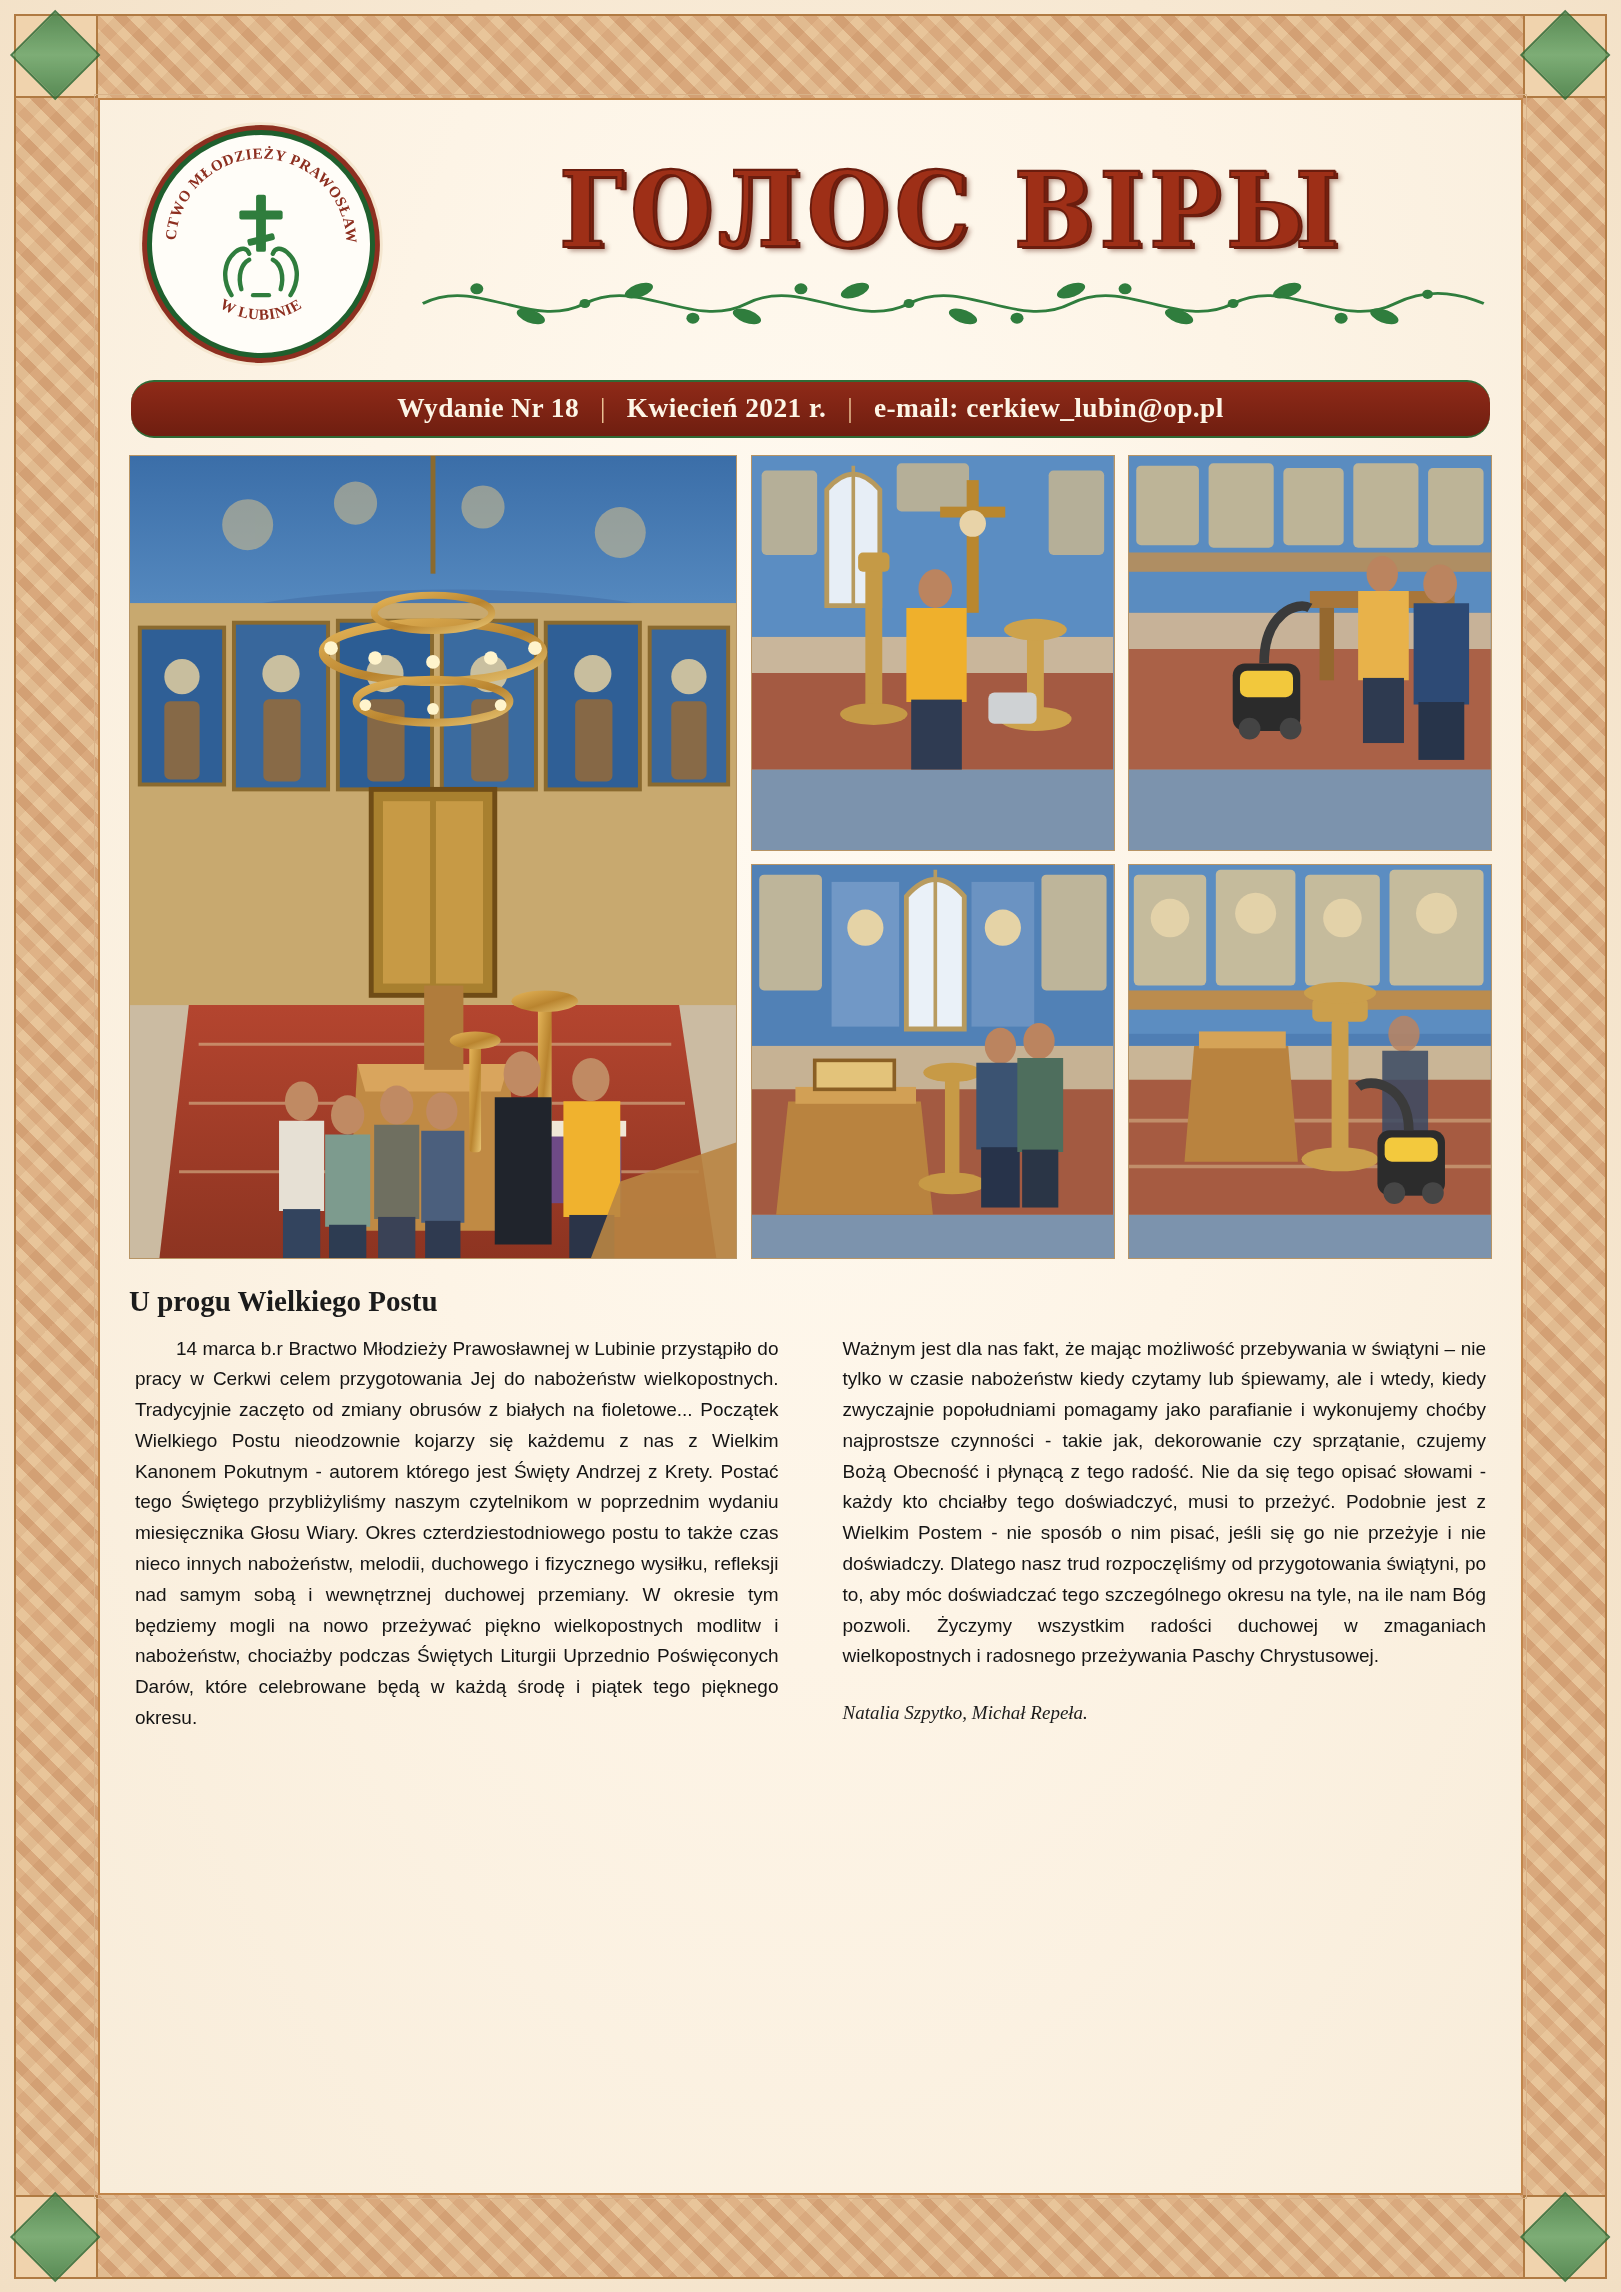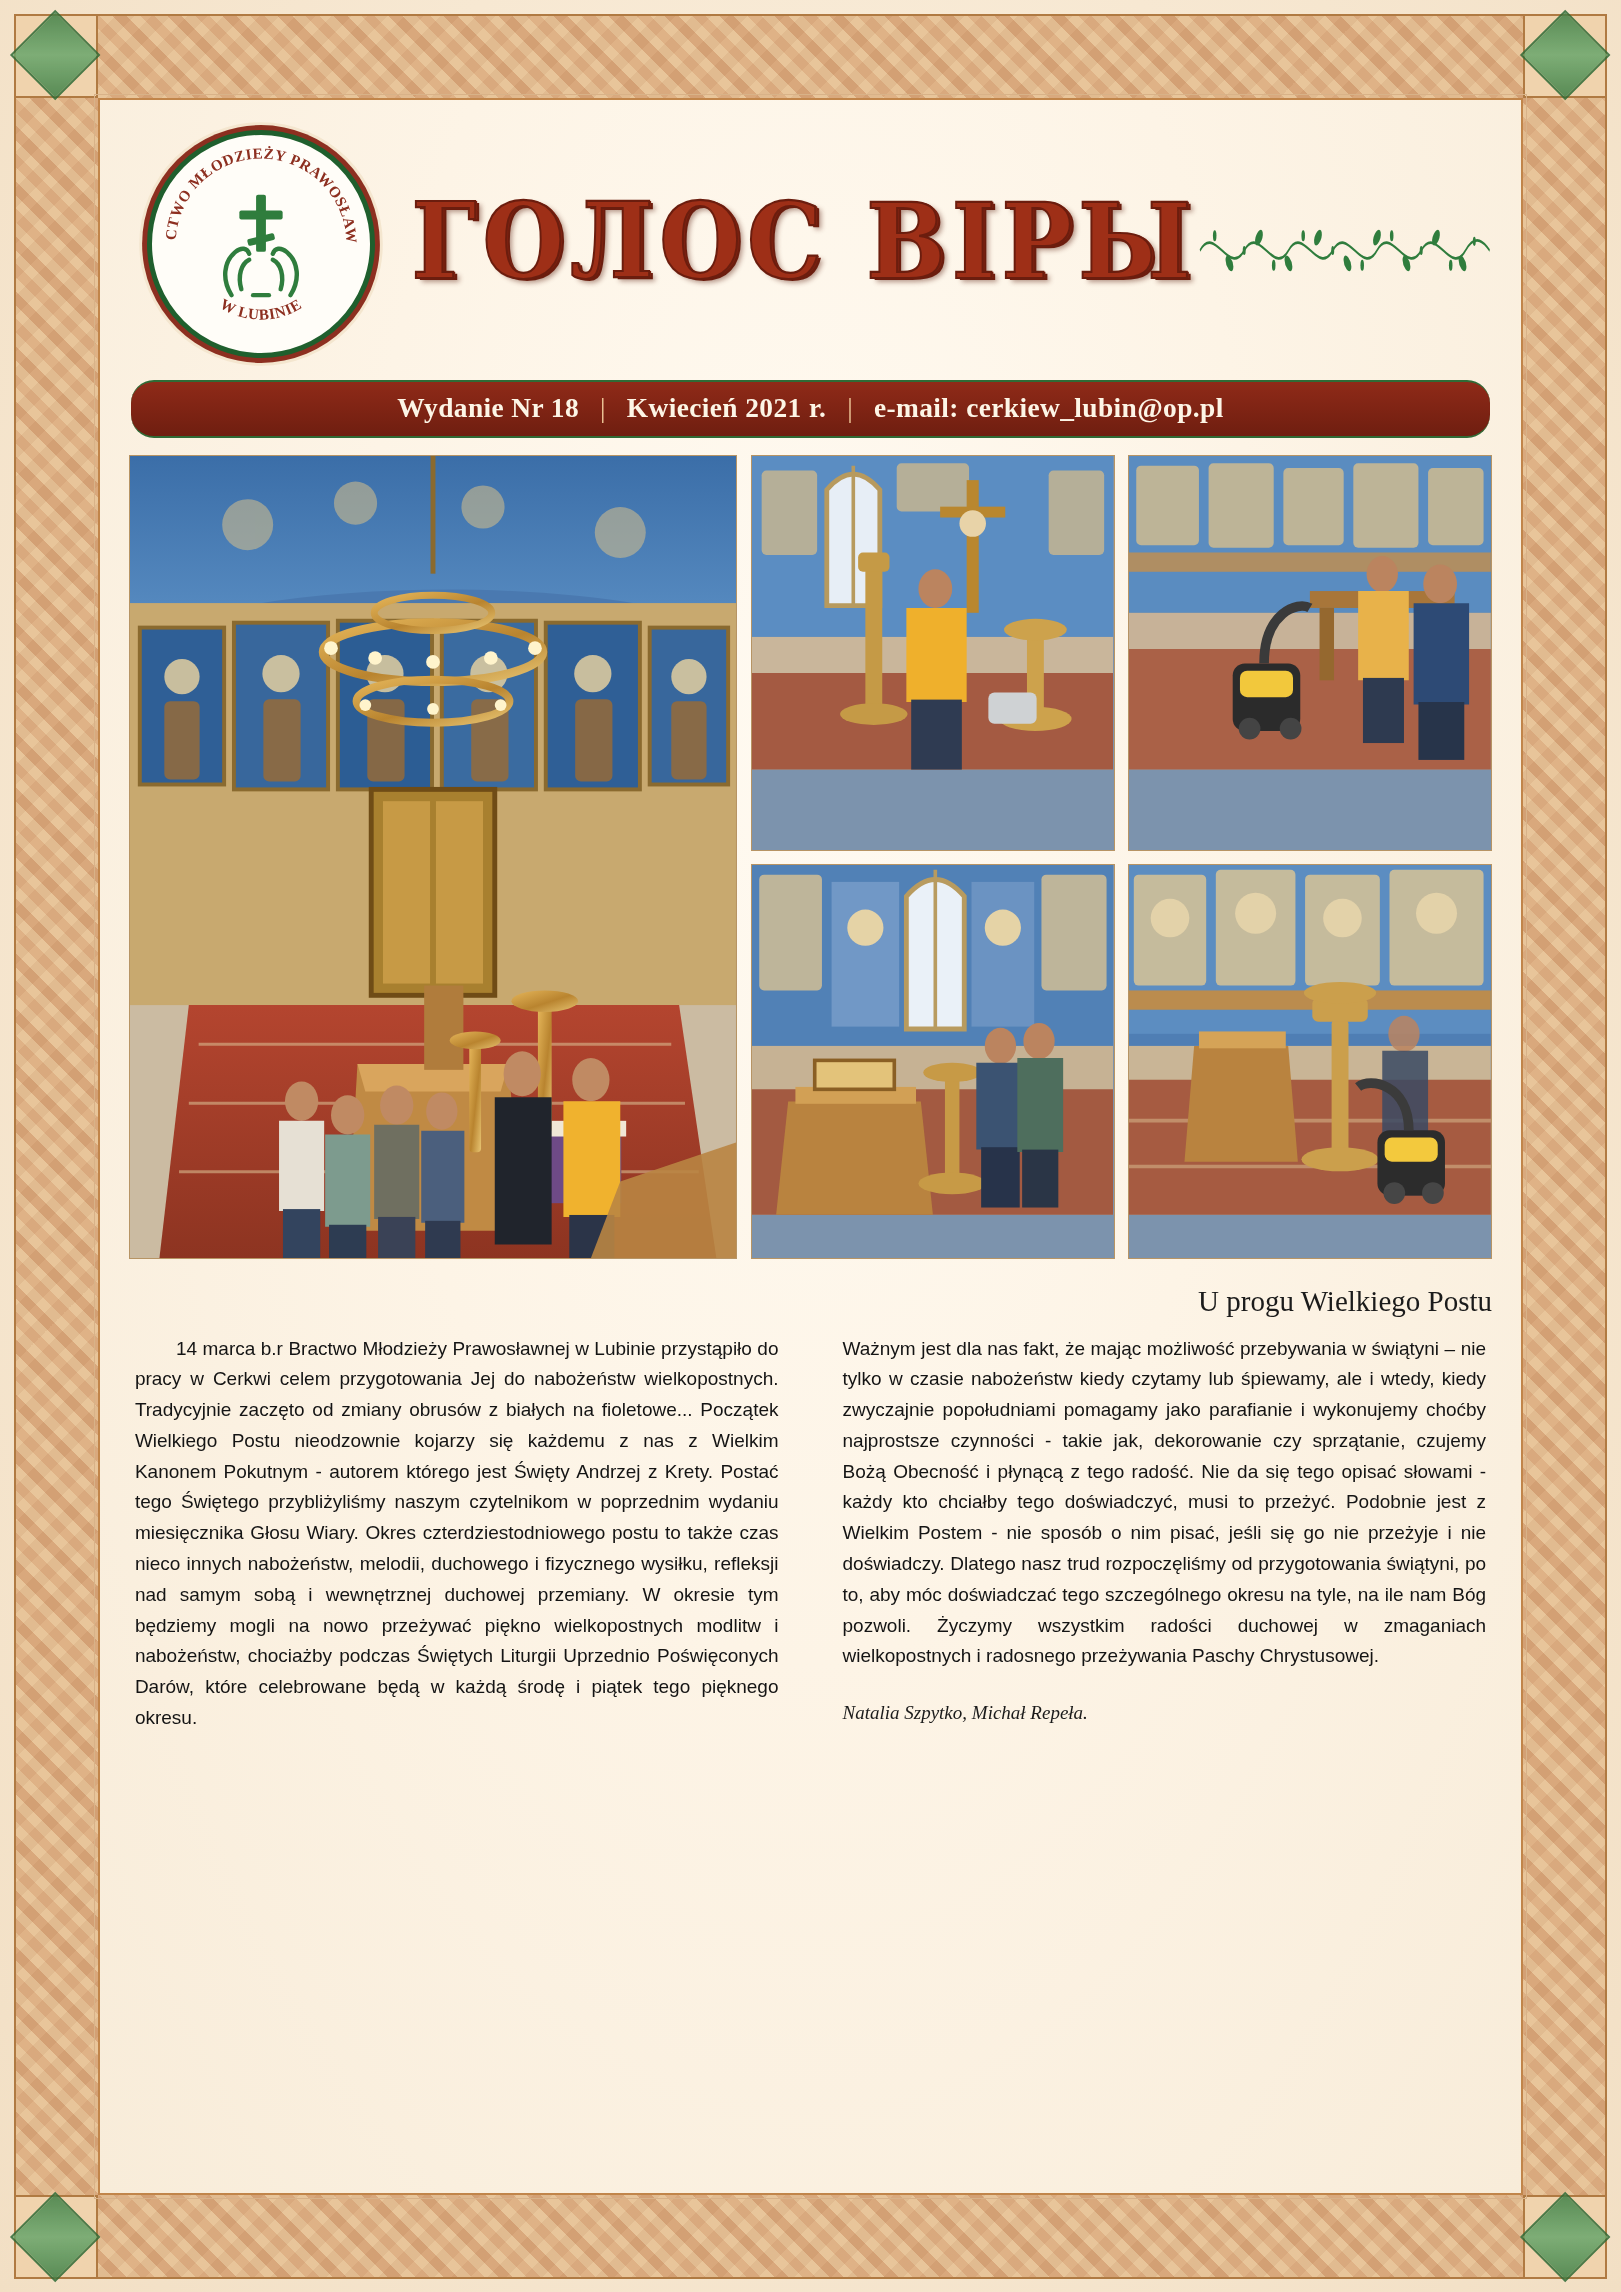--- a/index.html
+++ b/index.html
@@ -132,20 +132,21 @@
   .logo-inner-emblem {
     position: relative;
     width: 118px;
     height: 118px;
   }
   .logo-inner-emblem svg { width: 100%; height: 100%; }
 
   .title-block {
     flex: 1 1 auto;
     display: flex;
+    flex-direction: column;
     align-items: center;
     justify-content: space-between;
     padding-top: 5.9px;
   }
   .paper-title {
     font-family: "DejaVu Serif", serif;
     font-weight: bold;
     font-size: 94px;
     line-height: 1;
     letter-spacing: 5.9px;
@@ -210,23 +211,23 @@
   }
   .photo {
     position: relative;
     overflow: hidden;
     border: 1px solid #b79464;
     background: #7c93ad;
   }
 
   
   .article-title {
-    text-align: right;
+    text-align: left;
     font-family: "Liberation Serif", serif;
-    font-weight: normal;
+    font-weight: bold;
     font-size: 29px;
     color: #1b1b1b;
     margin: 25.5px 0 15.7px 0;
   }
   .columns {
     display: flex;
     gap: 64px;
     padding: 0 5.9px;
   }
   .col {

